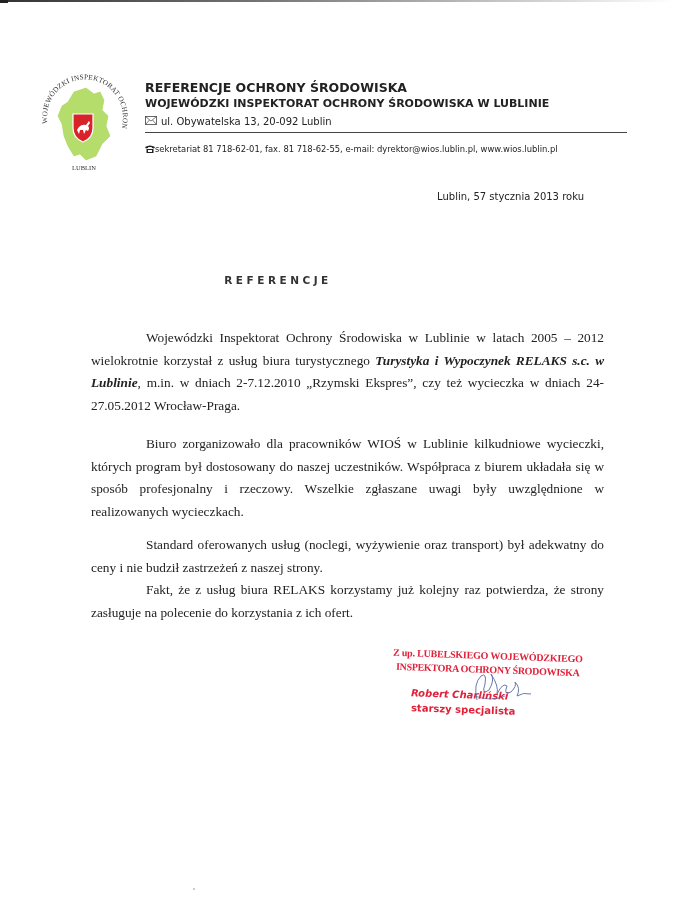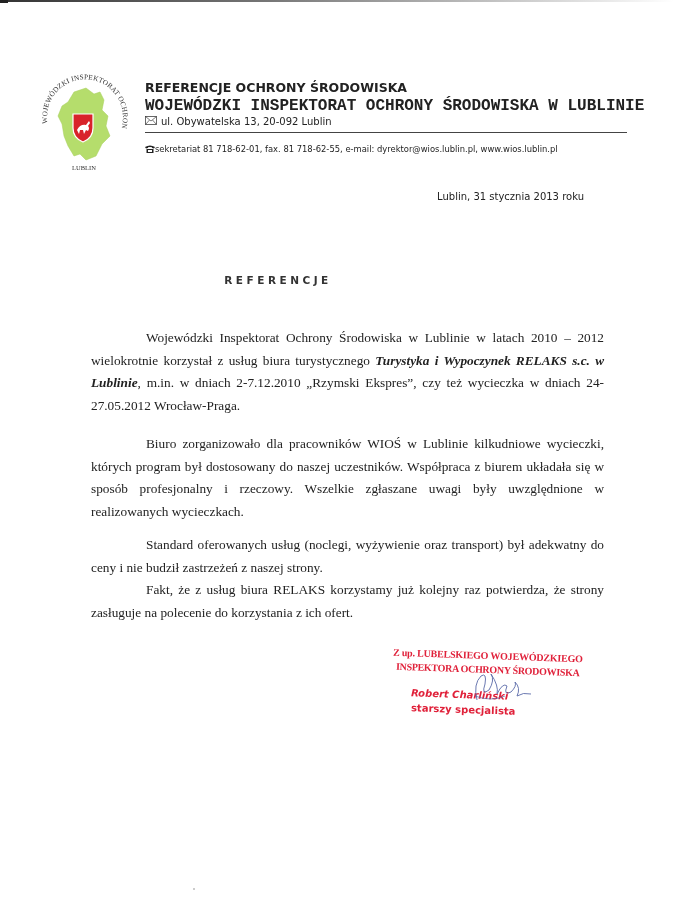--- a/index.html
+++ b/index.html
@@ -3,21 +3,21 @@
 <meta charset="utf-8">
 <style>
   html, body { margin:0; padding:0; background:#ffffff; }
   body { width:674px; height:920px; position:relative; overflow:hidden; }
   .topline { position:absolute; left:0; top:0; width:674px; height:2px; background:linear-gradient(90deg,#333 0,#777 40%,#bbb 70%,#fff 100%); }
   .topmark { position:absolute; left:0; top:0; width:8px; height:3px; background:#222; }
 
   .logo { position:absolute; left:34px; top:64px; width:100px; height:110px; }
   .hdr { position:absolute; left:145px; font-family:"DejaVu Sans", sans-serif; color:#222; }
   .hdr1 { top:80px; font-size:12.5px; font-weight:bold; }
-  .hdr2 { top:97px; font-size:16px; font-weight:bold;font-family:Liberation Mono, monospace; }
+  .hdr2 { top:97px; font-size:11px; font-weight:bold; }
   .hdr3 { top:116px; font-size:10px; display:flex; align-items:flex-start; gap:4px; }
   .hdr4 { top:144px; font-size:8.4px; display:flex; align-items:center; }
   .rule { position:absolute; left:145px; top:132px; width:482px; height:1px; background:#444; }
 
   .date { position:absolute; right:90px; top:191px; font-family:"DejaVu Sans", sans-serif; font-size:10px; color:#222; }
   .title { position:absolute; left:0; width:548px; top:274px; text-align:center; font-family:"DejaVu Sans", sans-serif; font-size:10.5px; font-weight:bold; letter-spacing:3.5px; color:#333; padding-left:8px; box-sizing:border-box; }
 
   .body { position:absolute; left:91px; width:513px; font-family:"Liberation Serif", serif; font-size:13.3px; color:#222; line-height:22.6px; text-align:justify; }
   .p1 { top:327px; }
   .p2 { top:433px; }
@@ -65,25 +65,25 @@
 <div class="rule"></div>
 <div class="hdr hdr4">
   <svg width="10" height="8" viewBox="0 0 10 8">
     <path d="M0 2 Q5 -1 10 2 L9 3.5 L7 3 L7 2.3 Q5 1.6 3 2.3 L3 3 L1 3.5 Z" fill="#222"></path>
     <rect x="1.5" y="4" width="7" height="4" fill="#222"></rect>
     <rect x="3" y="5" width="4" height="2" fill="#fff"></rect>
   </svg>
   <span>sekretariat 81 718-62-01, fax. 81 718-62-55, e-mail: dyrektor@wios.lublin.pl, www.wios.lublin.pl</span>
 </div>
 
-<div class="date">Lublin, 31 stycznia 2013 roku</div>
+<div class="date">Lublin, 57 stycznia 2013 roku</div>
 <div class="title">REFERENCJE</div>
 
 <div class="body p1">
-  <p><span>Wojewódzki Inspektorat Ochrony Środowiska w Lublinie w latach 2010 – 2012 wielokrotnie korzystał z usług biura turystycznego </span><span class="bi">Turystyka i Wypoczynek RELAKS s.c. w Lublinie</span><span>, m.in. w dniach 2-7.12.2010 „Rzymski Ekspres”, czy też wycieczka w dniach 24-27.05.2012 Wrocław-Praga.</span></p>
+  <p><span>Wojewódzki Inspektorat Ochrony Środowiska w Lublinie w latach 2005 – 2012 wielokrotnie korzystał z usług biura turystycznego </span><span class="bi">Turystyka i Wypoczynek RELAKS s.c. w Lublinie</span><span>, m.in. w dniach 2-7.12.2010 „Rzymski Ekspres”, czy też wycieczka w dniach 24-27.05.2012 Wrocław-Praga.</span></p>
 </div>
 <div class="body p2">
   <p>Biuro zorganizowało dla pracowników WIOŚ w Lublinie kilkudniowe wycieczki, których program był dostosowany do naszej uczestników. Współpraca z biurem układała się w sposób profesjonalny i rzeczowy. Wszelkie zgłaszane uwagi były uwzględnione w realizowanych wycieczkach.</p>
 </div>
 <div class="body p3">
   <p>Standard oferowanych usług (noclegi, wyżywienie oraz transport) był adekwatny do ceny i nie budził zastrzeżeń  z naszej strony.</p>
 </div>
 <div class="body p4">
   <p>Fakt, że z usług biura RELAKS korzystamy już kolejny raz potwierdza, że strony zasługuje na polecenie do korzystania z ich ofert.</p>
 </div>

